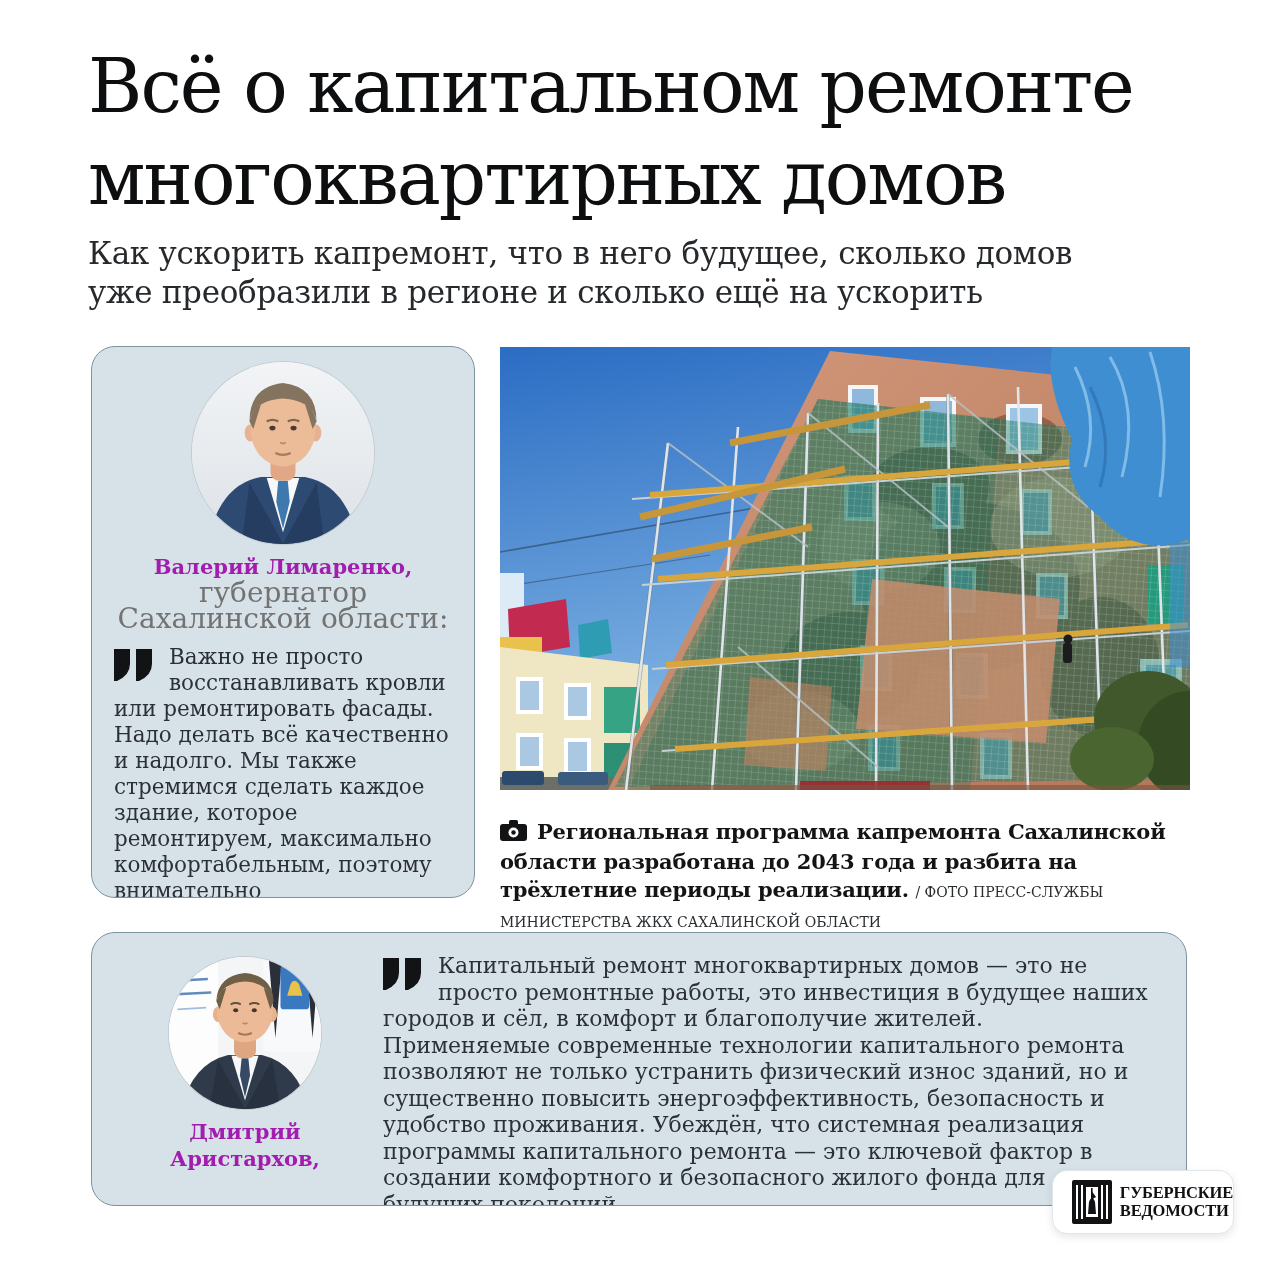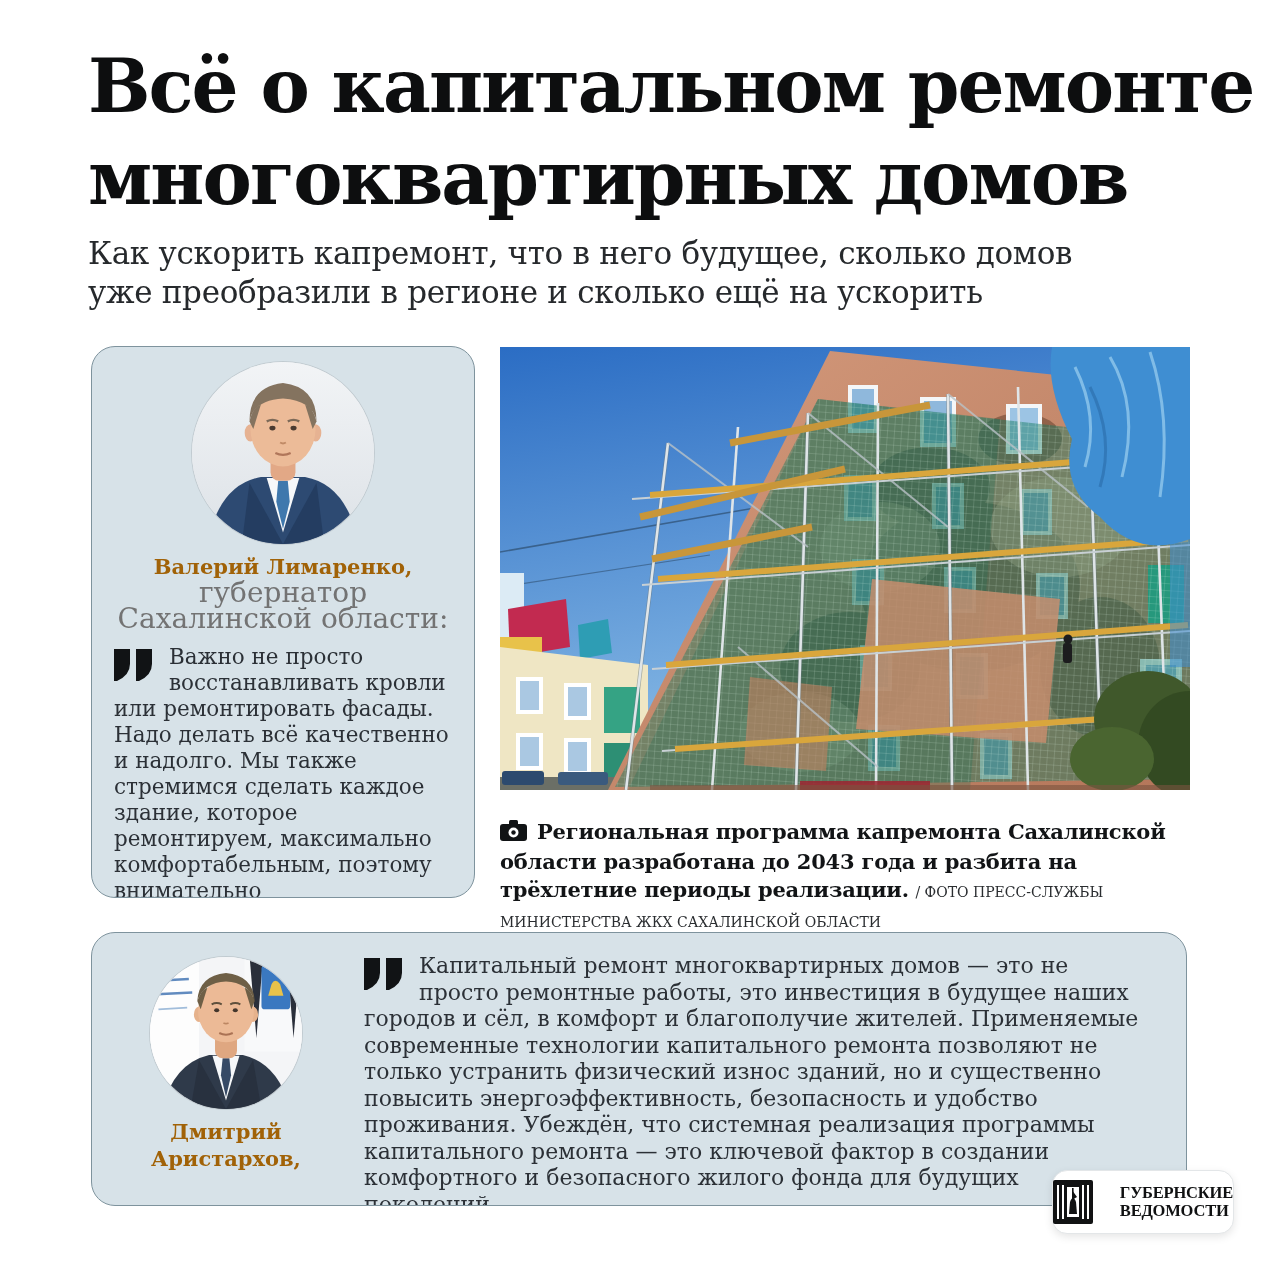--- a/index.html
+++ b/index.html
@@ -1,65 +1,65 @@
 <!DOCTYPE html>
 <html lang="ru"><head>
 <meta charset="utf-8">
 <style>
   html,body{margin:0;padding:0;background:#ffffff;}
   .page{position:relative;width:1280px;height:1280px;background:#ffffff;overflow:hidden;
         font-family:"DejaVu Serif","Liberation Serif",serif;color:#1b1e21;}
 
   
   .title{position:absolute;left:88px;top:40px;margin:0;font-size:74px;line-height:92px;
-         font-weight:700;letter-spacing:-2px;color:#0d0e0f;}
+         font-weight:400;letter-spacing:-2px;color:#0d0e0f;}
   .title span{display:block;}
   .subtitle{position:absolute;left:88px;top:234px;font-size:31px;line-height:39px;
             font-weight:400;color:#26292c;letter-spacing:-0.3px;}
   .subtitle span{display:block;}
 
   
   .card{position:absolute;background:#d7e2e8;border:1.5px solid #7e939d;border-radius:24px;
         box-sizing:border-box;overflow:hidden;}
   .gov-card{left:91px;top:346px;width:384px;height:552px;text-align:center;}
   .min-card{left:91px;top:932px;width:1096px;height:274px;display:flex;flex-direction:row;}
 
   .portrait{border-radius:50%;overflow:hidden;box-shadow:0 0 0 1px rgba(0,0,0,.10);
             background:#eef0f2;flex:0 0 auto;}
   .gov-portrait{width:182px;height:182px;margin:15px auto 0 auto;}
   .min-portrait{width:152px;height:152px;margin:24px auto 0 auto;}
   .portrait svg{display:block;width:100%;height:100%;}
 
-  .person-name{font-weight:700;font-size:21px;line-height:27px;color:#a16207;margin-top:9px;}
+  .person-name{font-weight:700;font-size:21px;line-height:27px;color:#a21caf;margin-top:9px;}
   .person-role{font-size:28px;line-height:26px;font-weight:500;color:#737373;}
   .person-role span{display:block;}
 
   .quote{font-size:21.5px;line-height:26px;color:#2b3036;text-align:left;}
   .gov-quote{margin:12px 18px 0 22px;}
-  .min-left{width:268px;flex:0 0 auto;text-align:center;}
+  .min-left{width:268px;flex:0 0 auto;text-align:center;padding-left:19px;}
   .min-quote{flex:1 1 auto;margin:20px 34px 0 4px;font-size:22px;line-height:26.5px;}
 
   .qicon{float:left;margin:5px 11px 0 0;}
   .qicon svg{display:block;}
 
   
   .photo{position:absolute;left:500px;top:347px;width:690px;height:443px;margin:0;
          overflow:hidden;background:#5f9fd8;}
   .photo svg{display:block;width:100%;height:100%;}
 
   .caption{position:absolute;left:500px;top:818px;width:700px;font-size:21px;line-height:28px;
            color:#121416;}
   .caption .cam{display:inline-block;vertical-align:-2px;margin-right:10px;}
   .caption b{font-weight:800;letter-spacing:-0.2px;text-align:right;}
   .caption .credit{font-size:14px;font-weight:400;letter-spacing:0;color:#2a2d30;}
 
   
   .logo{position:absolute;left:1052px;top:1170px;width:180px;height:62px;background:#ffffff;
         border:1px solid #e3e6e8;border-radius:15px;box-shadow:0 3px 8px rgba(0,0,0,.10);
-        display:flex;align-items:center;justify-content:space-between;gap:8px;}
+        display:flex;align-items:center;justify-content:flex-end;gap:8px;}
   .logo-emblem svg{display:block;}
   .logo-text{display:flex;flex-direction:column;font-family:"Liberation Serif",serif;
              font-weight:700;font-size:16.5px;line-height:18px;letter-spacing:-0.2px;color:#101112;}
 </style>
 </head>
 <body>
 
 <div class="page">
 
   <h1 class="title">

